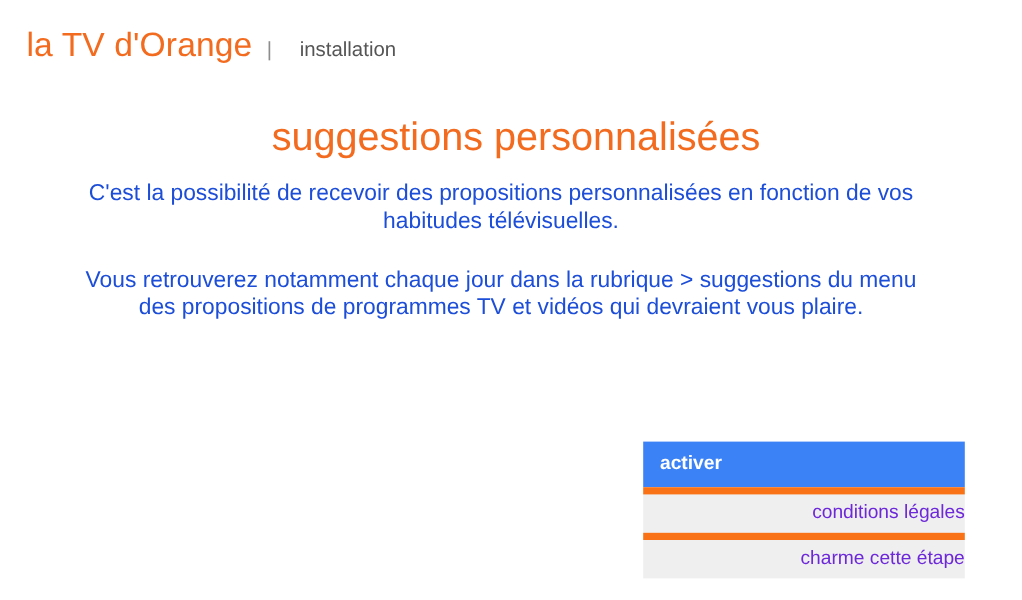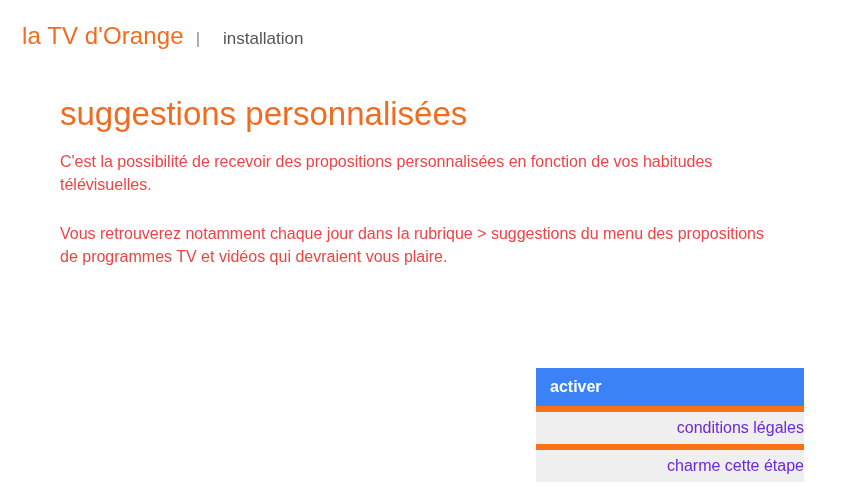--- a/index.html
+++ b/index.html
@@ -18,21 +18,21 @@
 
   
   .header {
     position: absolute;
     top: 22px;
     left: 22px;
     display: flex;
     align-items: baseline;
   }
   .brand {
-    font-size: 24px;
+    font-size: 28px;
     color: #f36b1e;
     font-weight: normal;
     letter-spacing: 0.1px;
   }
   .header-sep {
     font-size: 17px;
     color: #8d8d8d;
     margin: 0 10px 0 12px;
     line-height: 1;
   }
@@ -41,32 +41,33 @@
     color: #555555;
     padding-left: 13px;
   }
 
   
   .content {
     position: absolute;
     top: 96px;
     left: 60px;
     width: 740px;
+    text-align: center;
   }
   .page-title {
     font-size: 33px;
     color: #f36b1e;
     font-weight: normal;
     margin: 0 0 18px 0;
     line-height: 1.1;
   }
   .para {
-    font-size: 16px;
+    font-size: 19px;
     line-height: 23px;
-    color: #ef4444;
+    color: #1d4ed8;
     margin: 0 0 26px 0;
     max-width: 715px;
   }
   .para:last-child {
     margin-bottom: 0;
   }
 
   
   .menu {
     position: absolute;

